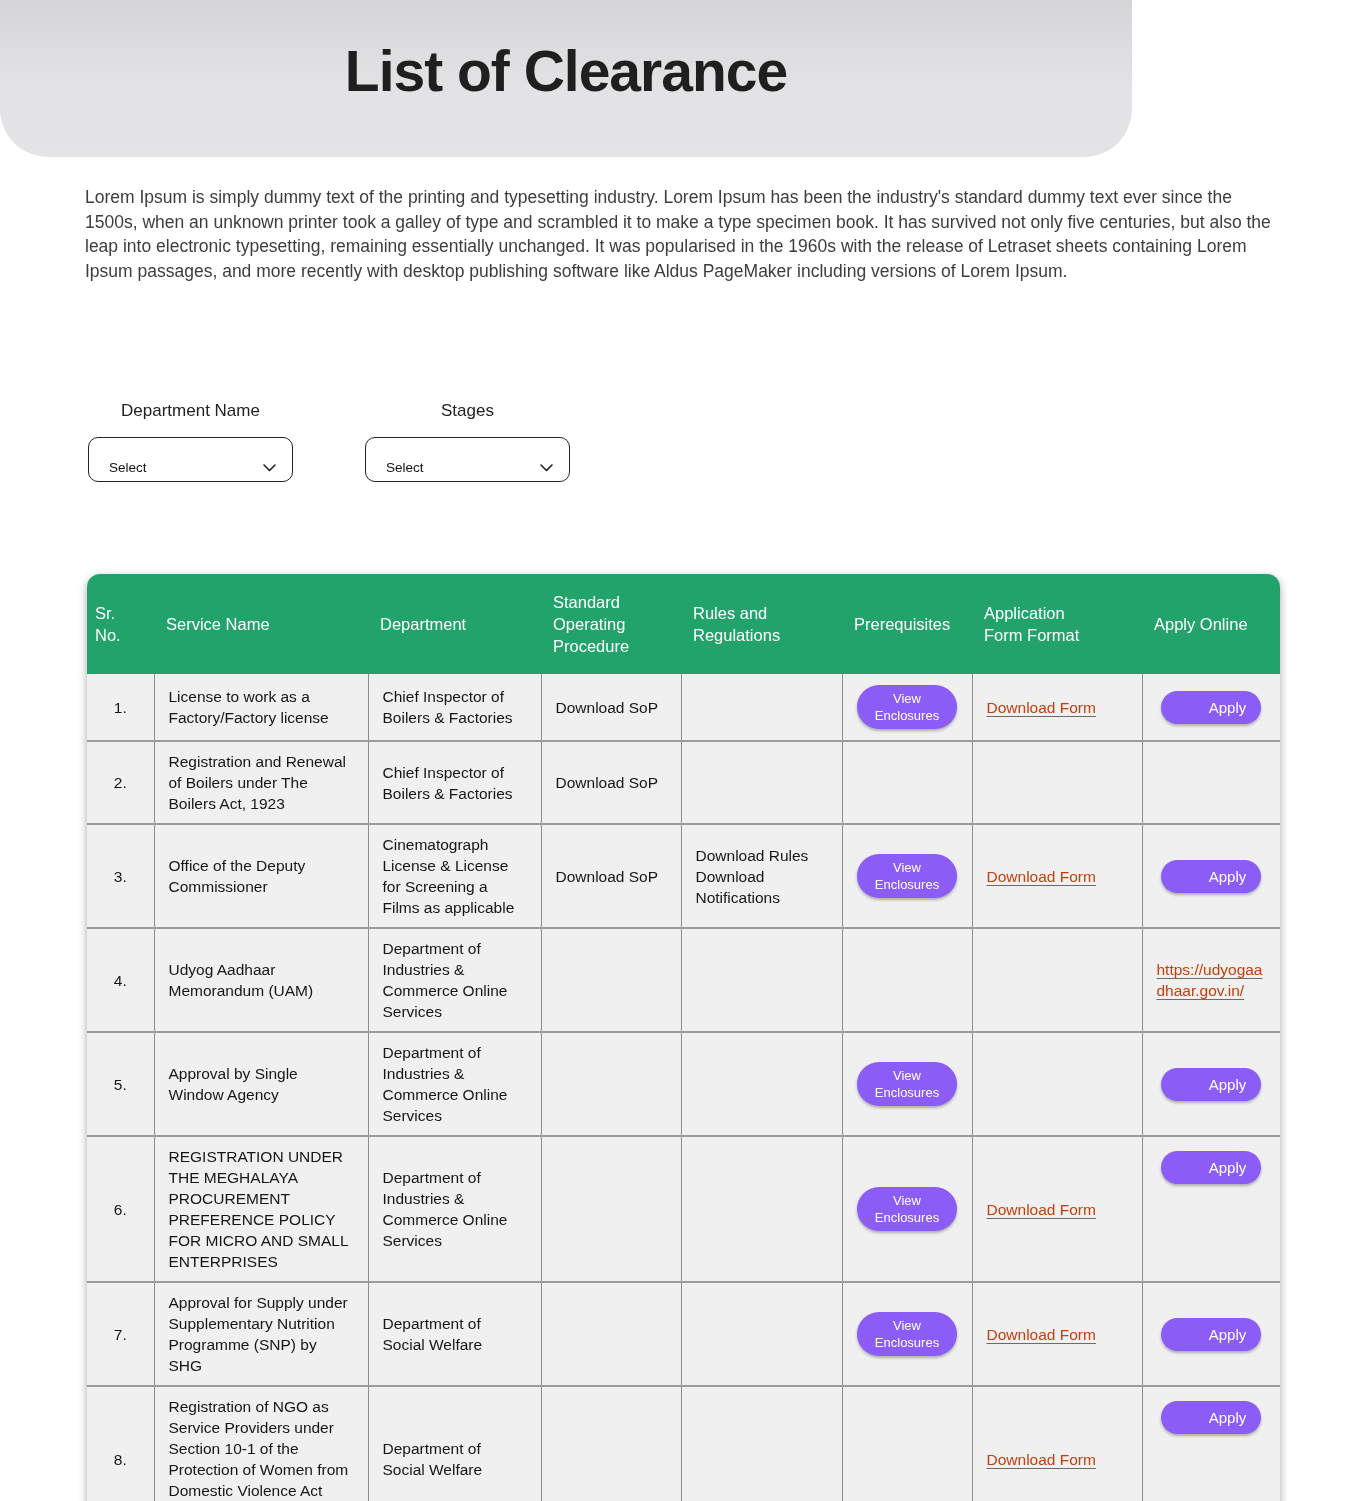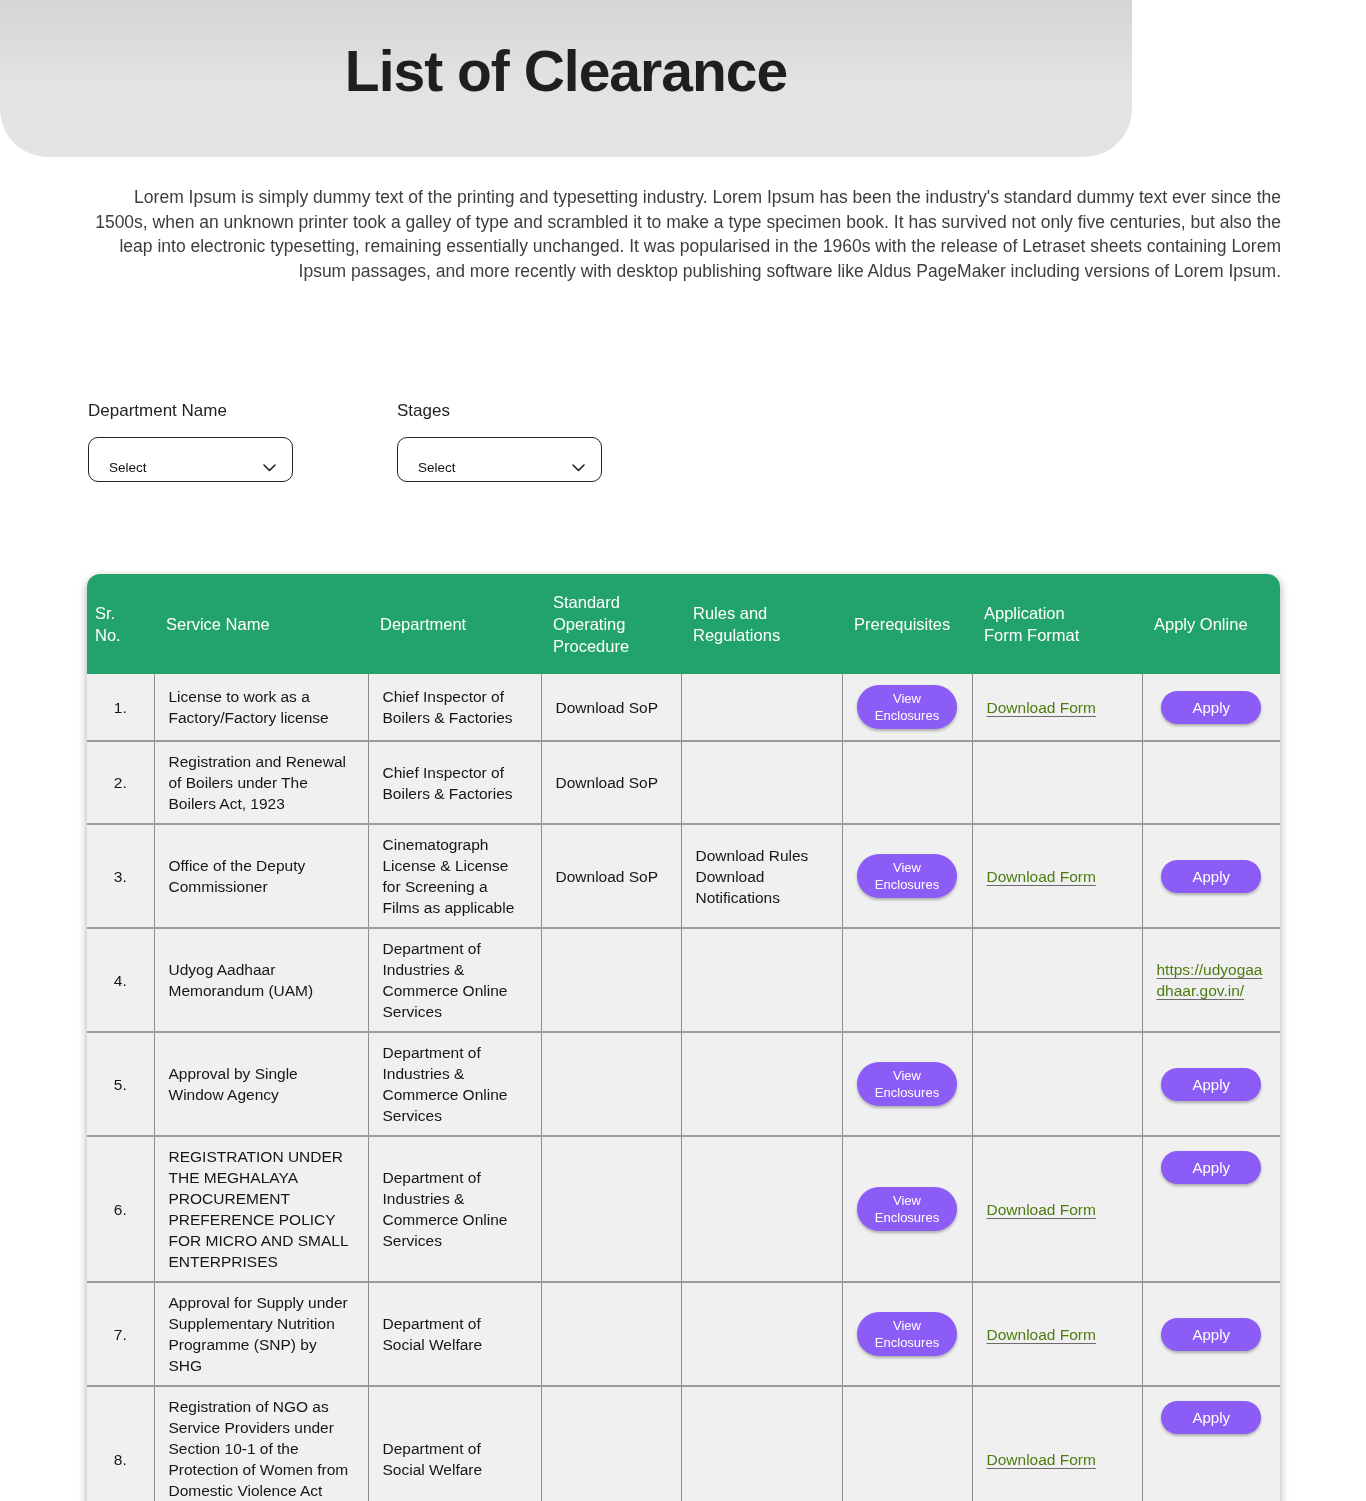--- a/index.html
+++ b/index.html
@@ -24,30 +24,30 @@
     font-size: 57px;
     font-weight: 800;
     letter-spacing: -1px;
     color: #1f1f1f;
   }
 
   
   .intro {
     width: 1196px;
     margin: 28px auto 0;
-    text-align: right;
+    text-align: left;
     font-size: 17.5px;
     line-height: 24.5px;
     color: #3d3d3d;
   }
 
   
   .filters { margin: 92px 0 0 88px; }
   .filters h2 { font-size: 26px; font-weight: 700; color: #0f0f0f; }
-  .filter-row { display: flex; gap: 104px; }
+  .filter-row { display: flex; gap: 72px; text-align: center; }
   .filter-field label {
     display: block;
     margin-top: 26px;
     font-size: 17px;
     color: #222;
   }
   .select {
     margin-top: 16px;
     width: 205px;
     height: 45px;
@@ -107,24 +107,24 @@
   .pill {
     background: #8b5cf6;
     color: #ffffff;
     border: none;
     border-radius: 22px;
     font-family: inherit;
     cursor: pointer;
     box-shadow: 0 2px 3px rgba(0,0,0,0.28);
   }
   .pill-enclosures { width: 100px; padding: 5px 8px; font-size: 13px; line-height: 17px; }
-  .pill-apply { min-width: 100px; padding: 8px 15px; font-size: 15px; }
+  .pill-apply { min-width: 100px; padding: 8px 15px; font-size: 15px; text-align: right; }
 
   .dl-link, .web-link {
-    color: #4d7c0f;
+    color: #c2410c;
     text-decoration: underline;
     text-decoration-color: #6b6b6b;
     text-underline-offset: 3px;
     cursor: pointer;
   }
   .web-link { word-break: break-all; display: inline-block; }
   .action-text { cursor: pointer; }
 </style>
 </head>
 <body>

